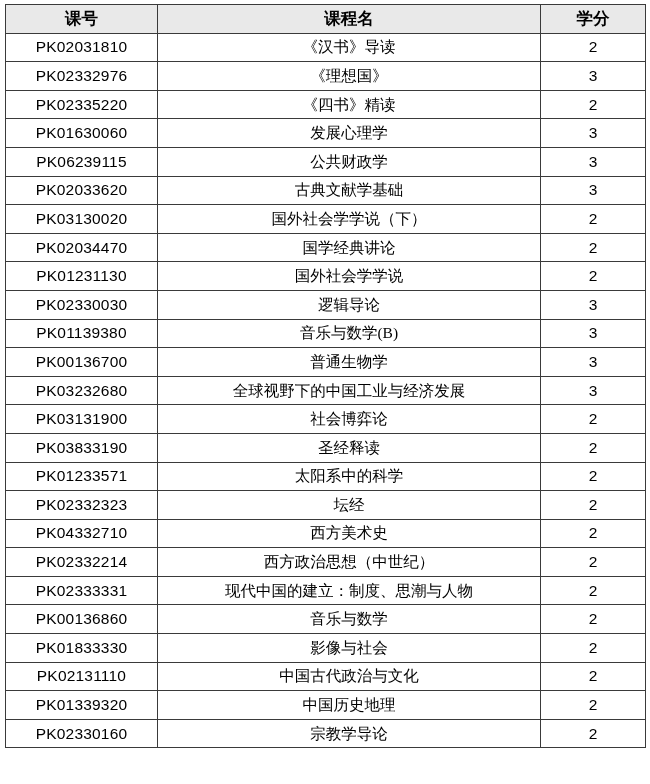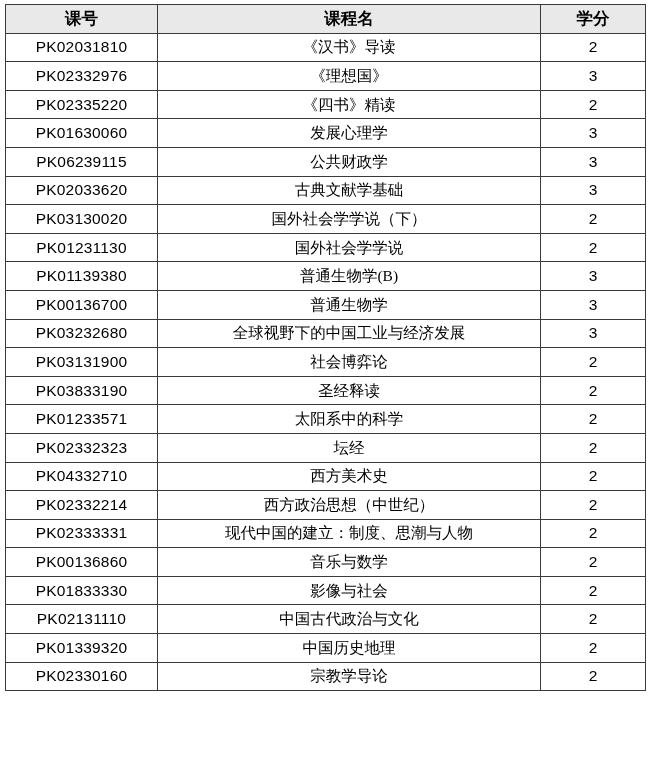--- a/index.html
+++ b/index.html
@@ -117,27 +117,37 @@
           <td class="code">PK02033620</td>
           <td class="name">古典文献学基础</td>
           <td class="credit">3</td>
         </tr>
         <tr>
           <td class="code">PK03130020</td>
           <td class="name">国外社会学学说（下）</td>
           <td class="credit">2</td>
         </tr>
         <tr>
+          <td class="code">PK02034470</td>
+          <td class="name">国学经典讲论</td>
+          <td class="credit">2</td>
+        </tr>
+        <tr>
           <td class="code">PK01231130</td>
           <td class="name">国外社会学学说</td>
           <td class="credit">2</td>
         </tr>
         <tr>
+          <td class="code">PK02330030</td>
+          <td class="name">逻辑导论</td>
+          <td class="credit">3</td>
+        </tr>
+        <tr>
           <td class="code">PK01139380</td>
-          <td class="name">普通生物学(B)</td>
+          <td class="name">音乐与数学(B)</td>
           <td class="credit">3</td>
         </tr>
         <tr>
           <td class="code">PK00136700</td>
           <td class="name">普通生物学</td>
           <td class="credit">3</td>
         </tr>
         <tr>
           <td class="code">PK03232680</td>
           <td class="name">全球视野下的中国工业与经济发展</td>

